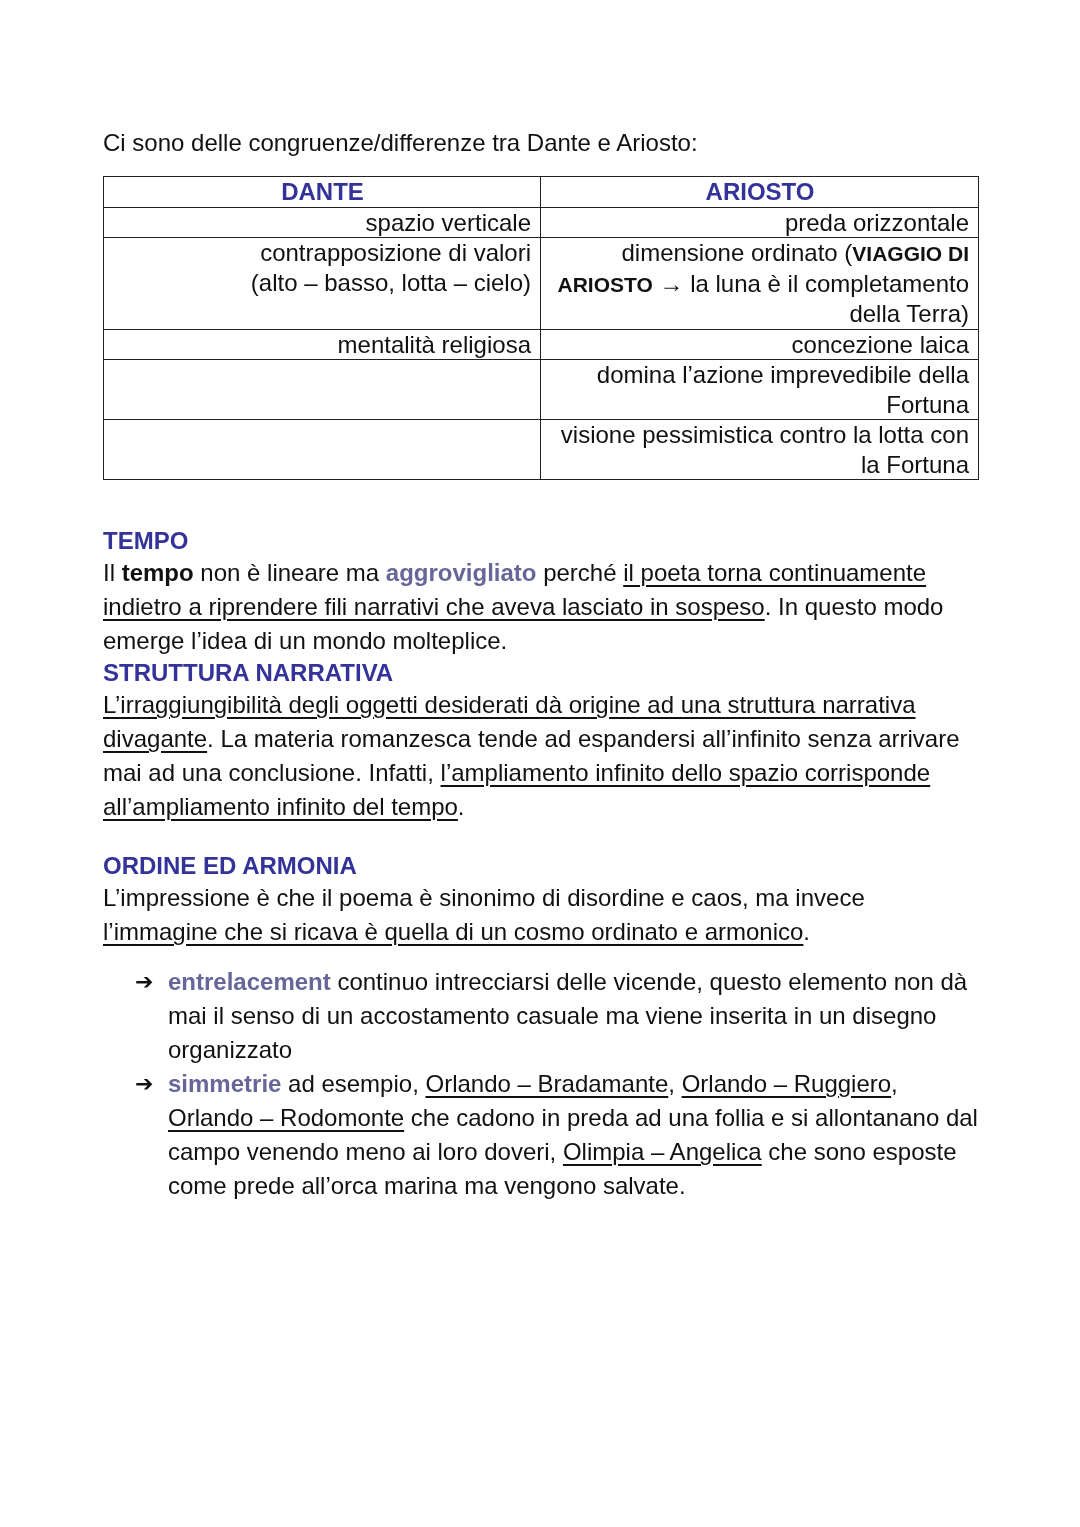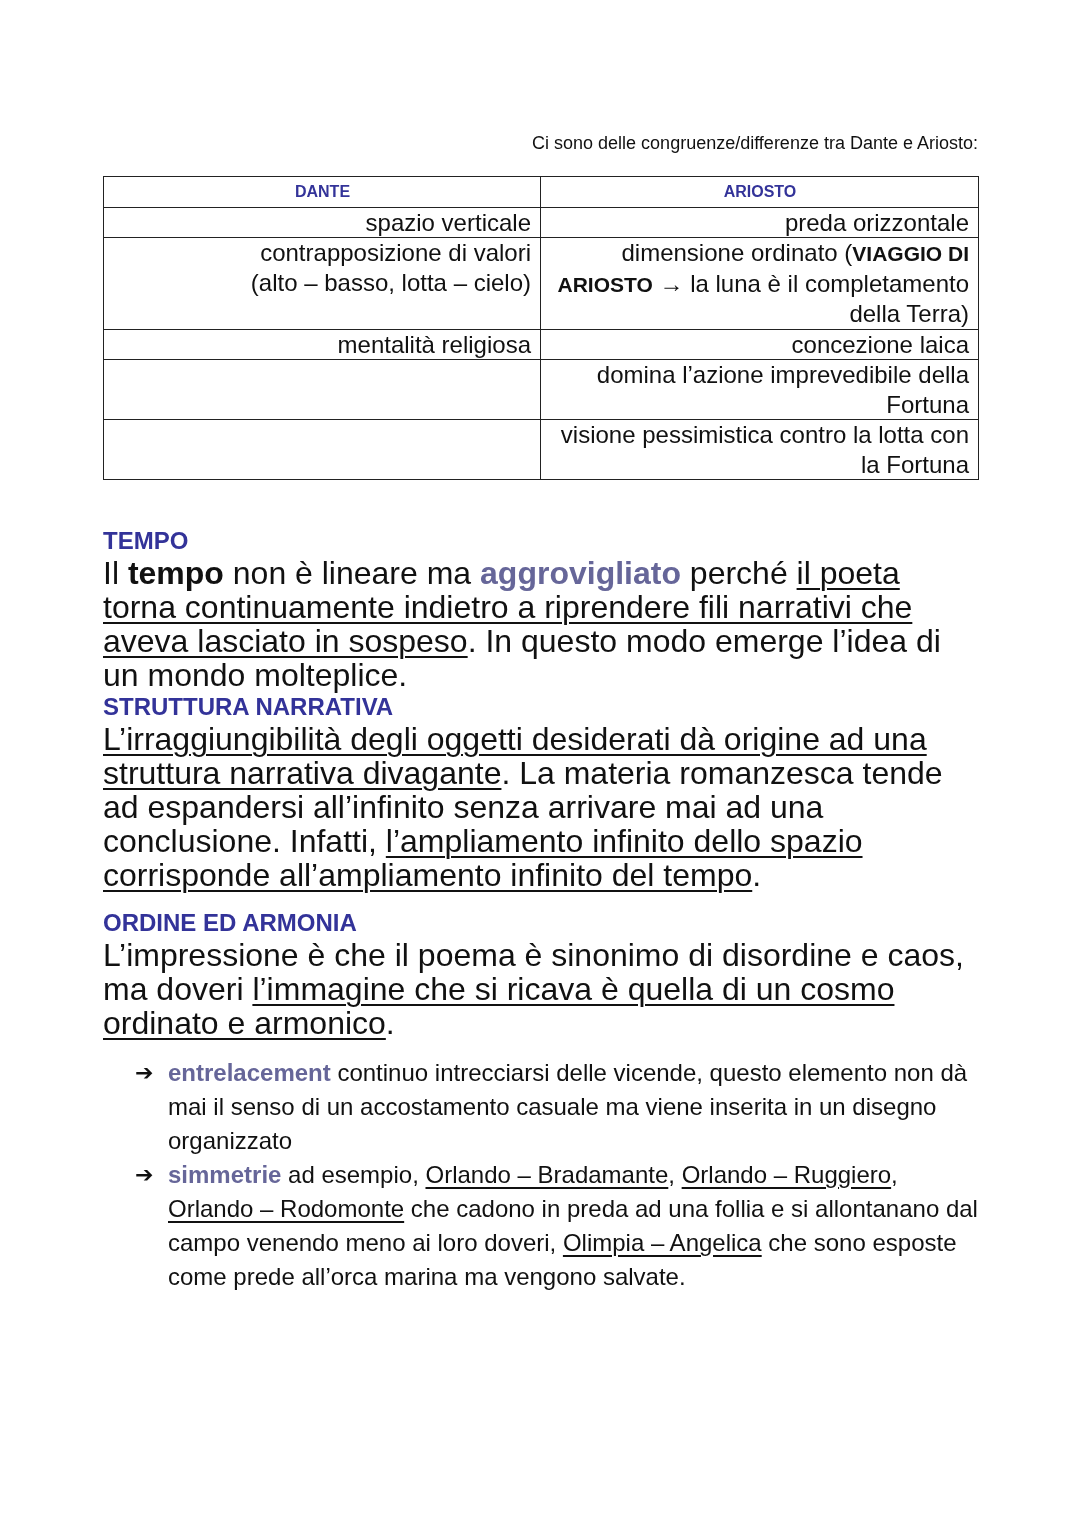--- a/index.html
+++ b/index.html
@@ -15,24 +15,23 @@
     color: #111111;
     overflow: hidden;
   }
   .page {
     position: absolute;
     left: 103px;
     top: 126px;
     width: 875px;
   }
   .intro {
-    font-size: 18px;
+    font-size: 24px;
     line-height: 34px;
     margin: 0 0 16px 0;
-    text-align: right;
   }
   table.cmp {
     width: 875px;
     border-collapse: collapse;
     table-layout: fixed;
     font-size: 24px;
     line-height: 29.5px;
   }
   table.cmp col.c1 { width: 437px; }
   table.cmp col.c2 { width: 438px; }
@@ -40,45 +39,45 @@
     border: 1.5px solid #222;
     padding: 0 9px 0 10px;
     vertical-align: top;
     text-align: right;
     font-weight: normal;
   }
   table.cmp th {
     text-align: center;
     font-weight: bold;
     color: #333399;
-    font-size: 16px;
+    font-size: 24px;
   }
   table.cmp td.empty { height: 59px; }
   .caps-b {
     font-weight: bold;
     font-size: 21px;
   }
   .h-sec {
     color: #333399;
     font-weight: bold;
     font-size: 24px;
     line-height: 30px;
     margin: 0;
   }
   .para {
-    font-size: 32px;
+    font-size: 24px;
     line-height: 34px;
     margin: 0;
   }
   .u { text-decoration: underline; text-underline-offset: 4px; text-decoration-thickness: 2px; }
   .hl { color: #666699; font-weight: bold; }
   .b { font-weight: bold; }
   .sec-tempo { margin-top: 46px; }
   .sec-struttura { }
-  .sec-ordine { margin-top: 16px; }
+  .sec-ordine { margin-top: 27px; }
   ul.bullets {
     list-style: none;
     margin: 16px 0 0 0;
     padding: 0 0 0 65px;
     font-size: 24px;
     line-height: 34px;
   }
   ul.bullets li {
     position: relative;
     margin: 0;
@@ -144,21 +143,21 @@
     <span>Il </span><span class="b">tempo</span><span> non è lineare ma </span><span class="hl">aggrovigliato</span><span> perché </span><span class="u">il poeta torna continuamente indietro a riprendere fili narrativi che aveva lasciato in sospeso</span><span>. In questo modo emerge l’idea di un mondo molteplice.</span>
   </p>
 
   <h2 class="h-sec sec-struttura">STRUTTURA NARRATIVA</h2>
   <p class="para">
     <span class="u">L’irraggiungibilità degli oggetti desiderati dà origine ad una struttura narrativa divagante</span><span>. La materia romanzesca tende ad espandersi all’infinito senza arrivare mai ad una conclusione. Infatti, </span><span class="u">l’ampliamento infinito dello spazio corrisponde all’ampliamento infinito del tempo</span><span>.</span>
   </p>
 
   <h2 class="h-sec sec-ordine">ORDINE ED ARMONIA</h2>
   <p class="para">
-    <span>L’impressione è che il poema è sinonimo di disordine e caos, ma doveri </span><span class="u">l’immagine che si ricava è quella di un cosmo ordinato e armonico</span><span>.</span>
+    <span>L’impressione è che il poema è sinonimo di disordine e caos, ma invece </span><span class="u">l’immagine che si ricava è quella di un cosmo ordinato e armonico</span><span>.</span>
   </p>
 
   <ul class="bullets">
     <li>
       <span class="arrow">➔</span><span class="hl">entrelacement</span><span> continuo intrecciarsi delle vicende, questo elemento non dà mai il senso di un accostamento casuale ma viene inserita in un disegno organizzato</span>
     </li>
     <li>
       <span class="arrow">➔</span><span class="hl">simmetrie</span><span> ad esempio, </span><span class="u">Orlando – Bradamante</span><span>, </span><span class="u">Orlando – Ruggiero</span><span>, </span><span class="u">Orlando – Rodomonte</span><span> che cadono in preda ad una follia e si allontanano dal campo venendo meno ai loro doveri, </span><span class="u">Olimpia – Angelica</span><span> che sono esposte come prede all’orca marina ma vengono salvate.</span>
     </li>
   </ul>

